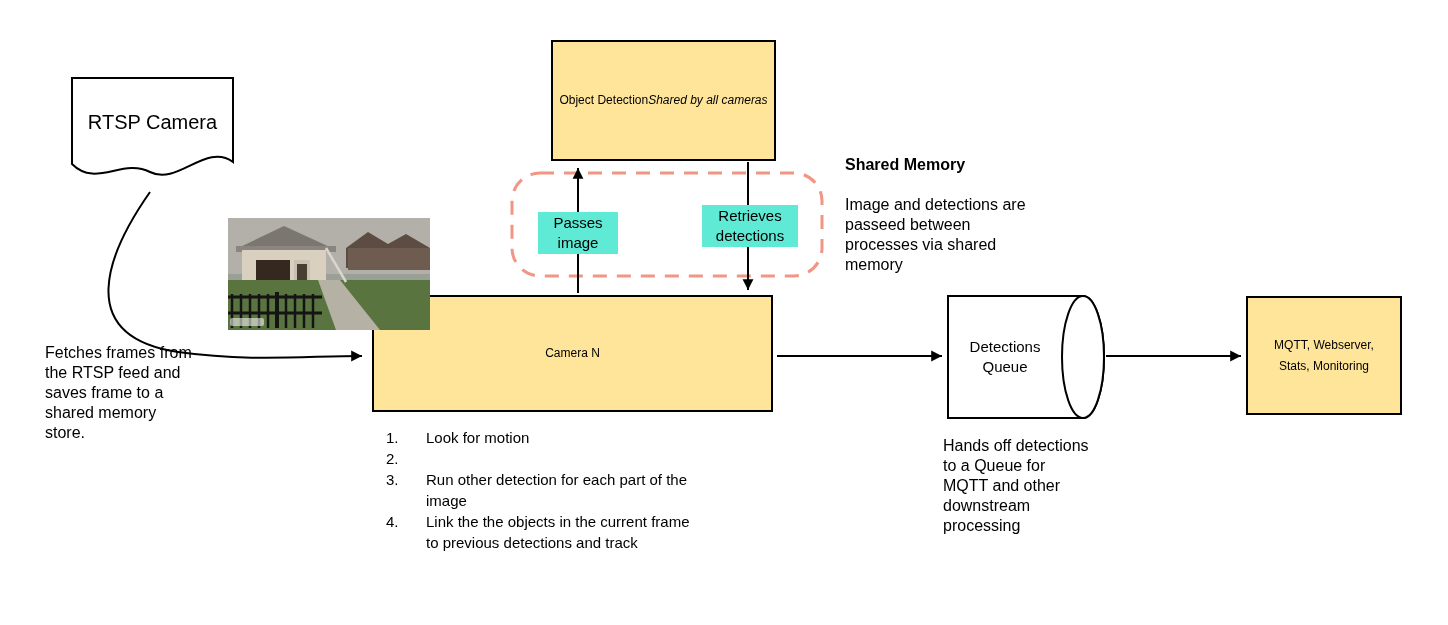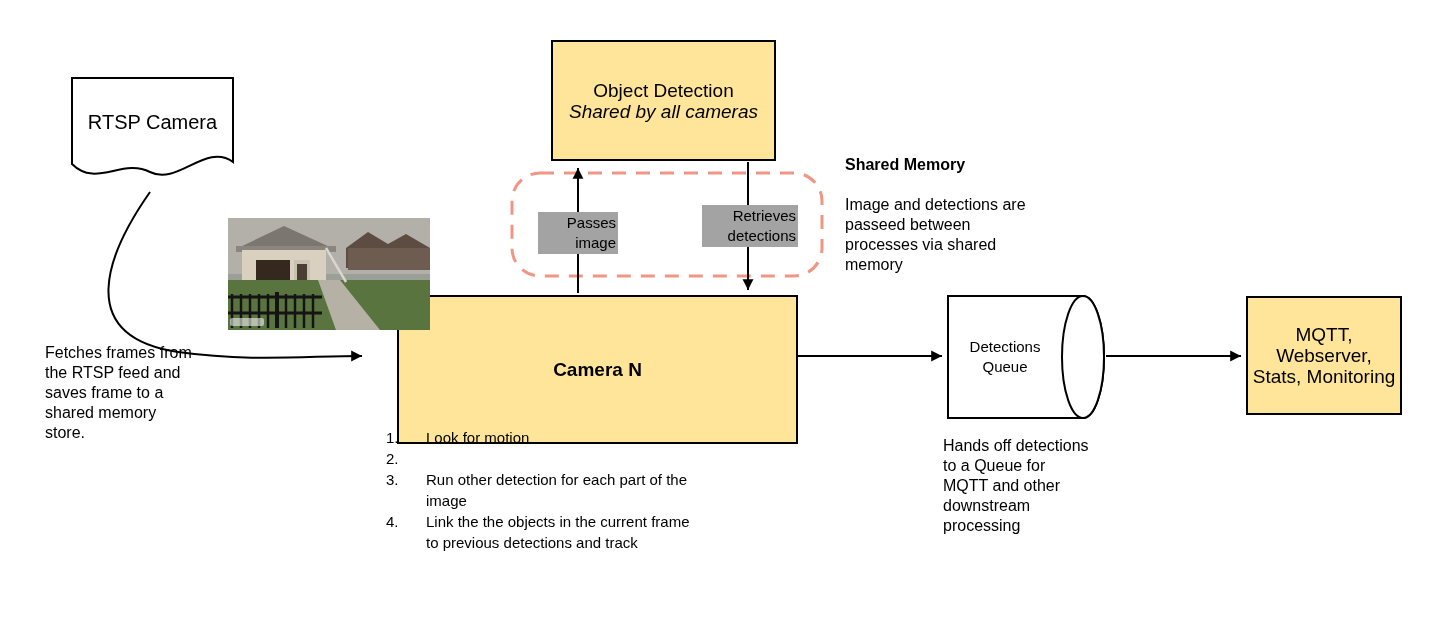--- a/index.html
+++ b/index.html
@@ -9,42 +9,42 @@
     font-family:"Liberation Sans", sans-serif;
   }
   .layer { position:absolute; left:0; top:0; z-index:1; }
   .shape { fill:#ffffff; stroke:var(--node-border,#000); stroke-width:2; }
   .edge  { fill:none; stroke:var(--edge,#000); stroke-width:2; }
   .dashedRect { fill:none; stroke:var(--dashed,#f19584); stroke-width:3; stroke-dasharray:14 10; }
 
   .box {
     position:absolute; box-sizing:border-box; z-index:2;
     background:var(--node-fill,#ffe599); border:2px solid var(--node-border,#000);
-    display:flex; flex-direction:column; align-items:center; justify-content:center;
-    font-size:19px; text-align:center; line-height:21px;
+    display:flex; flex-direction:row; align-items:center; justify-content:center;
+    font-size:12px; text-align:center; line-height:21px;
   }
   #od  { left:551px; top:40px;  width:225px; height:121px; }
-  #cam { left:397px; top:295px; width:401px; height:149px;font-weight:bold; }
+  #cam { left:372px; top:295px; width:401px; height:117px; }
   #out { left:1246px; top:296px; width:156px; height:119px; }
   .em { font-style:italic; }
   .b  { font-weight:bold; }
   .preline { white-space:pre-line; }
 
   #rtspLabel {
     position:absolute; left:72px; top:84px; width:161px; height:76px; z-index:2;
     display:flex; align-items:center; justify-content:center; font-size:20px;
   }
   #queueLabel {
     position:absolute; left:948px; top:296px; width:114px; height:122px; z-index:2;
     display:flex; align-items:center; justify-content:center; text-align:center;
     font-size:15px; line-height:20px; white-space:pre-line;
   }
   .edge-label {
-    position:absolute; z-index:4; background:#a3a3a3; padding:1px 2px;
-    font-size:15px; line-height:20px; text-align:right; white-space:pre-line;
+    position:absolute; z-index:4; background:#5eead4; padding:1px 2px;
+    font-size:15px; line-height:20px; text-align:center; white-space:pre-line;
   }
   #lblPasses    { left:538px; top:212px; width:76px; }
   #lblRetrieves { left:702px; top:205px; width:92px; }
 
   .note {
     position:absolute; z-index:4; font-size:16px; line-height:20px;
     white-space:pre-line;
   }
   #noteFetch  { left:45px;  top:343px; width:195px; }
   #noteShared { left:845px; top:135px; width:220px; }

